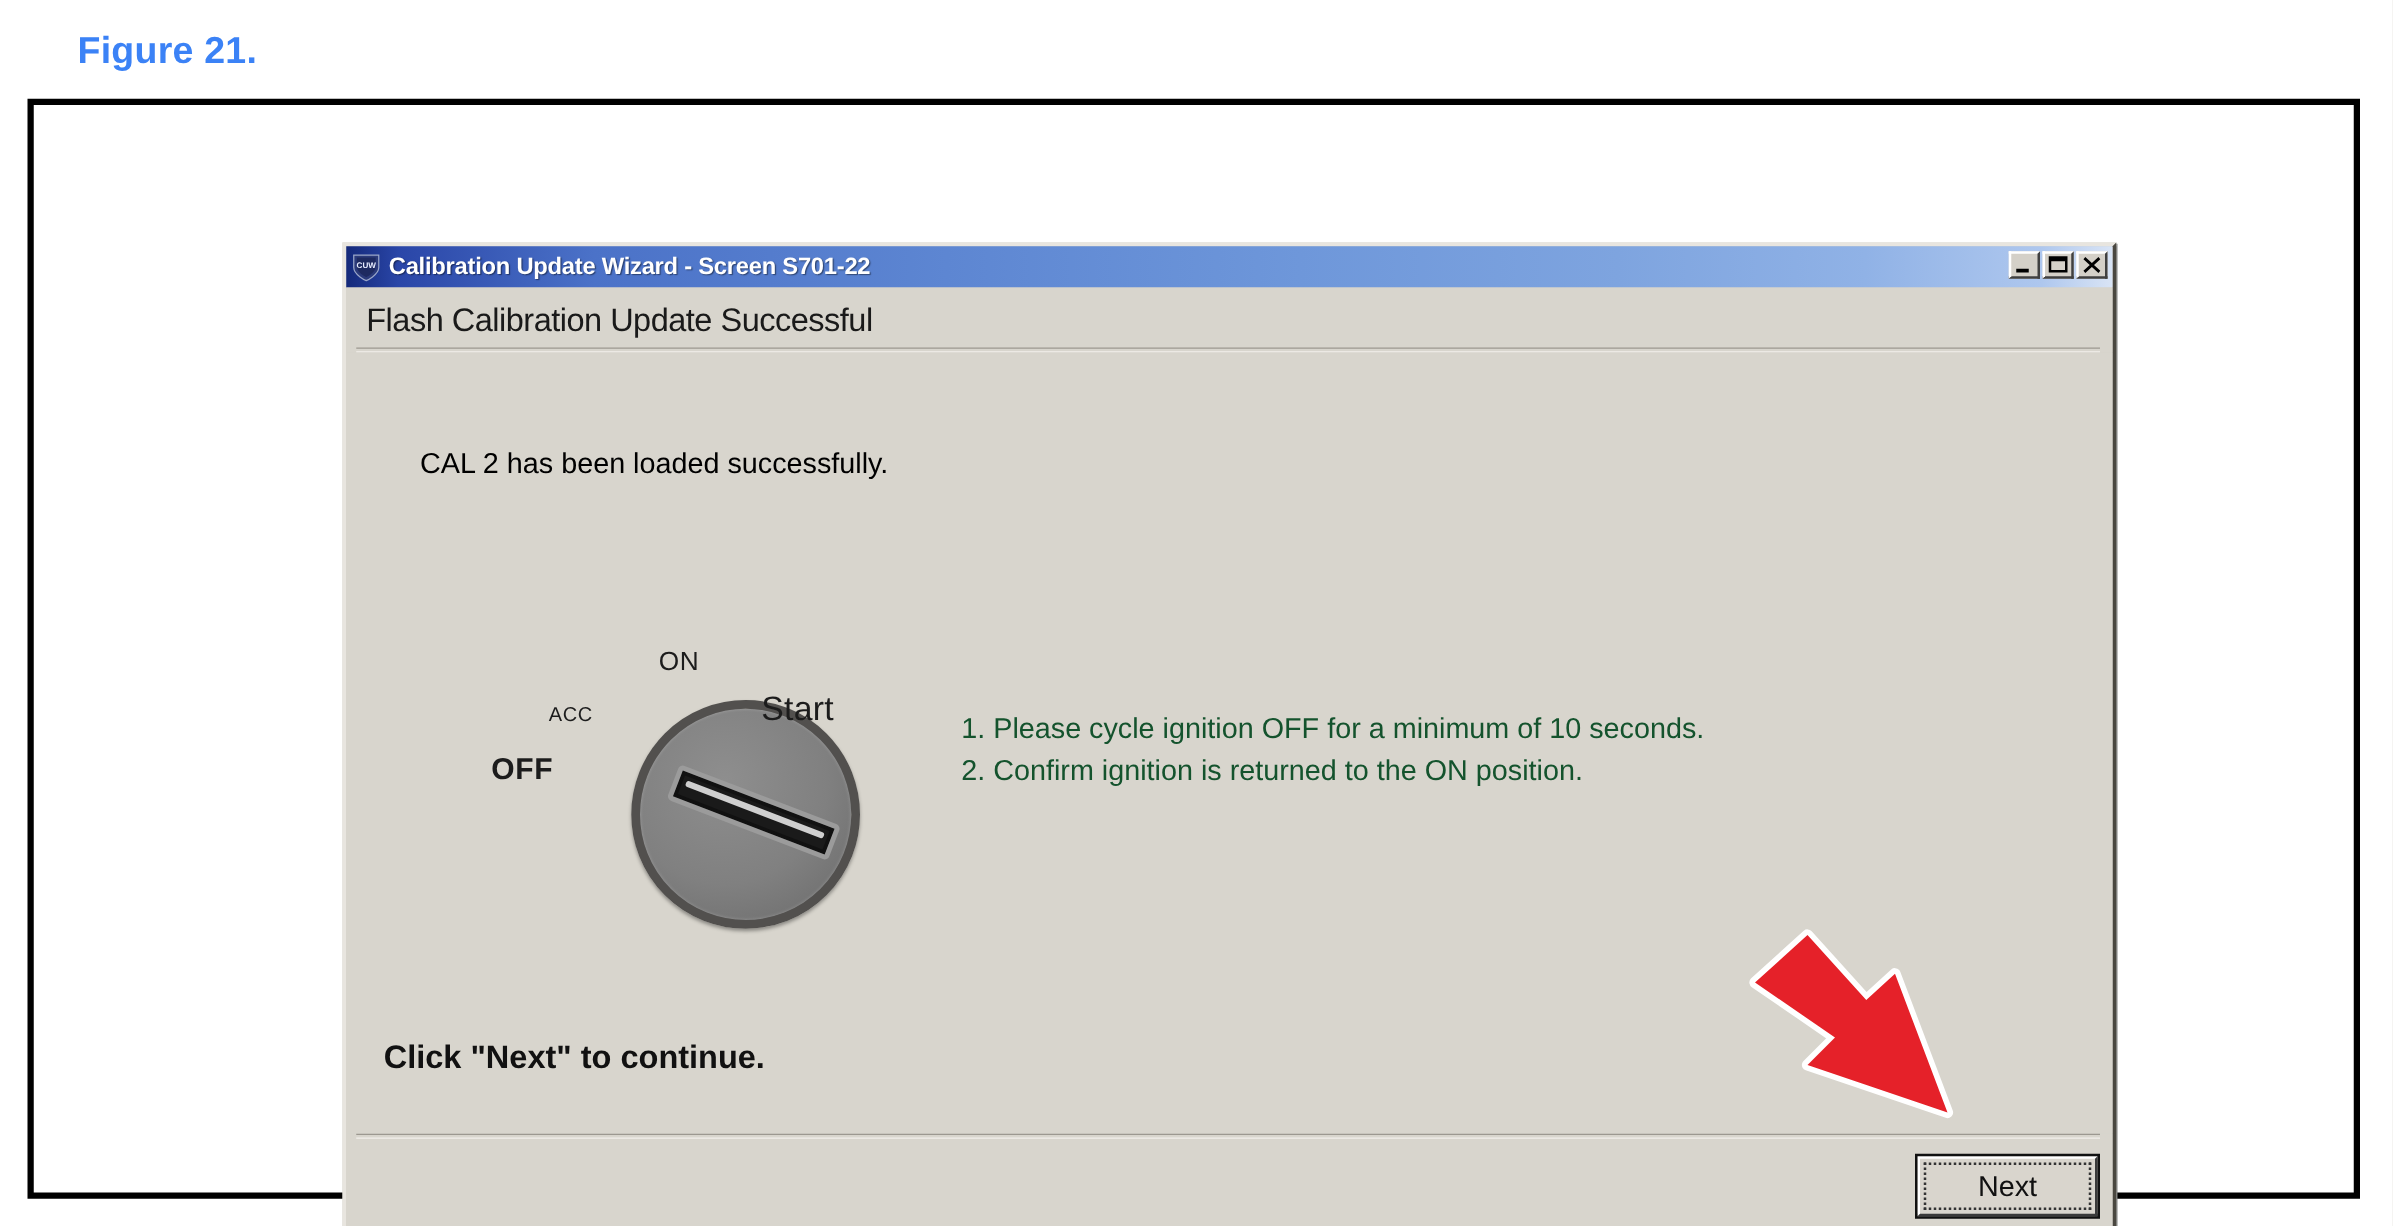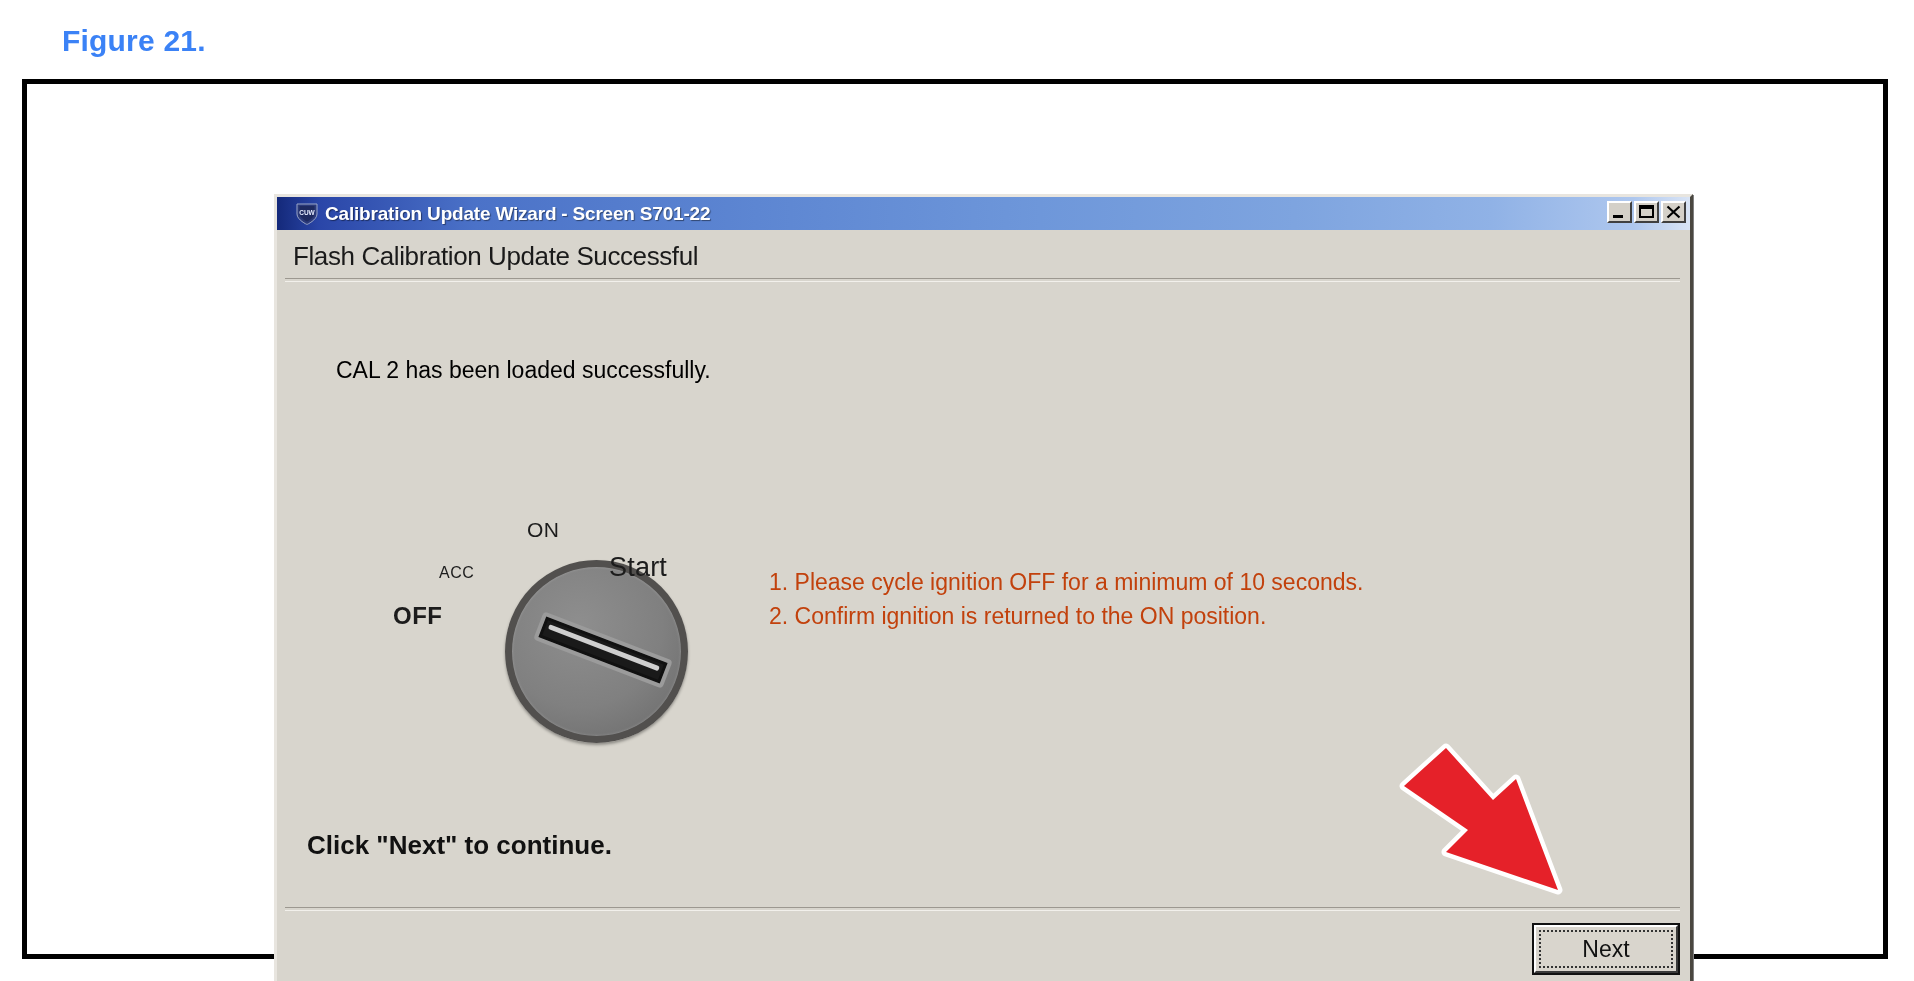--- a/index.html
+++ b/index.html
@@ -59,21 +59,21 @@
   
   #title-bar {
     position: relative;
     height: 33px;
     background: linear-gradient(to right,
         #14297a 0%, #2a46a8 3%, #4b72c8 14%,
         #5d86d2 34%, #6e97da 54%, #7ea4df 72%,
         #90b2e6 86%, #aec7ee 96%, #d9e4f5 100%);
     display: flex;
     align-items: center;
-    padding-left: 18px;
+    padding-left: 4px;
     overflow: hidden;
   }
   #title-icon {
     width: 24px;
     height: 24px;
     margin-right: 6px;
     flex: 0 0 auto;
     position: relative;
     top: 0px;
   }
@@ -201,21 +201,21 @@
   #lbl-acc  { left: 52px;  top: 52px;  font-size: 16px; letter-spacing: 0.5px; }
   #lbl-on   { left: 140px; top: 6px;   font-size: 21px; letter-spacing: 0.5px; }
   #lbl-start{ left: 222px; top: 40px;  font-size: 27px; letter-spacing: 0.2px; }
 
   
   #instruction-list {
     position: absolute;
     left: 492px;
     top: 283px;
     font-size: 23px;
-    color: #c2410c;
+    color: #14532d;
     font-family: "Liberation Sans", sans-serif;
     line-height: 34px;
   }
   .instruction-line { white-space: nowrap; }
 
   #click-next-note {
     position: absolute;
     left: 30px;
     top: 548px;
     font-size: 26px;

